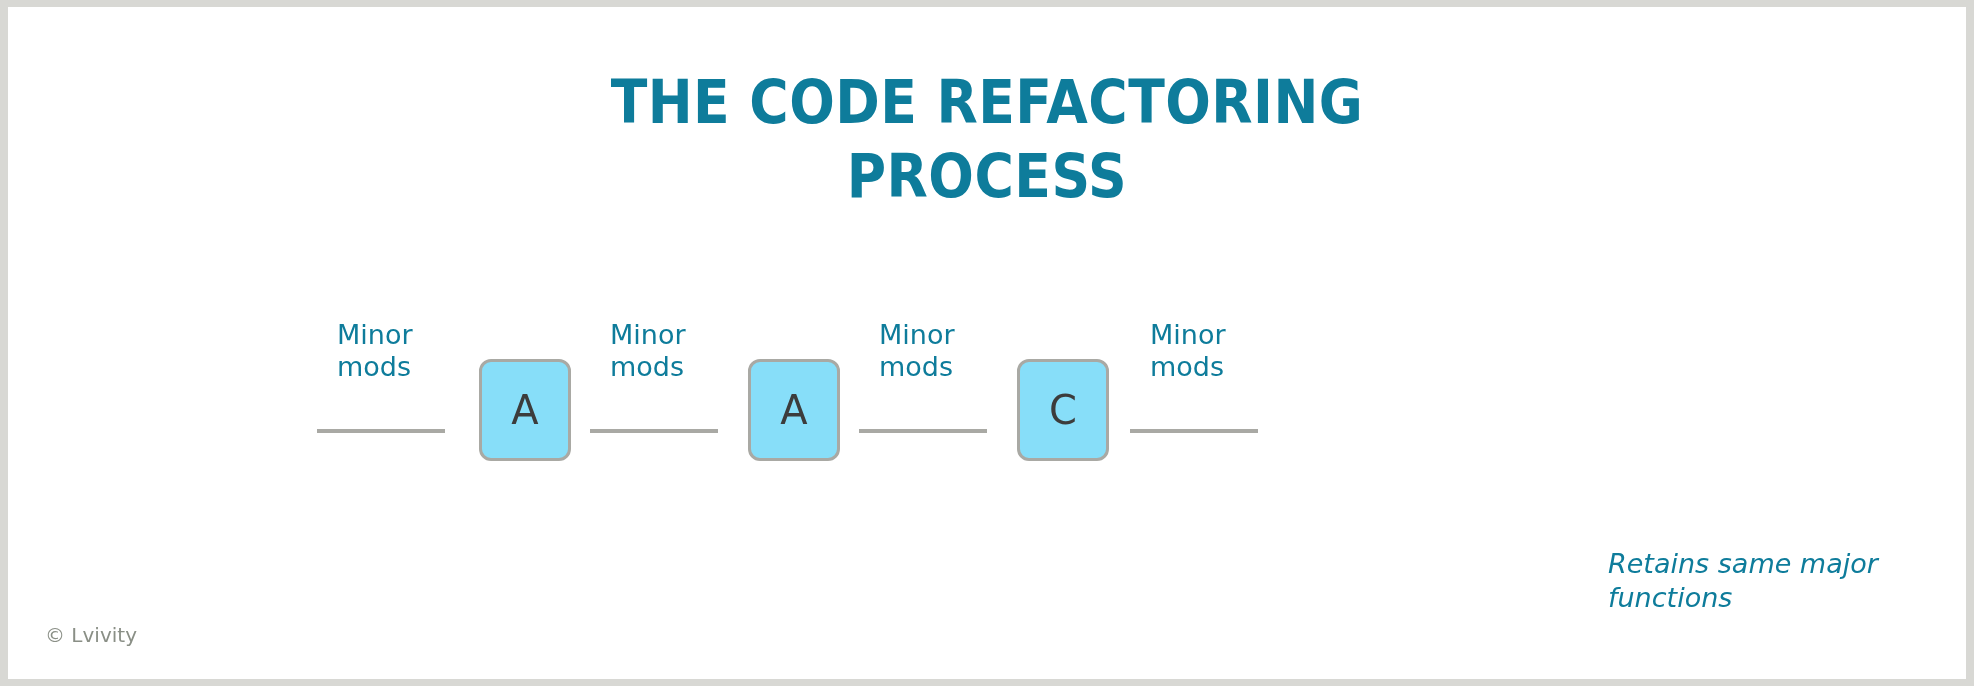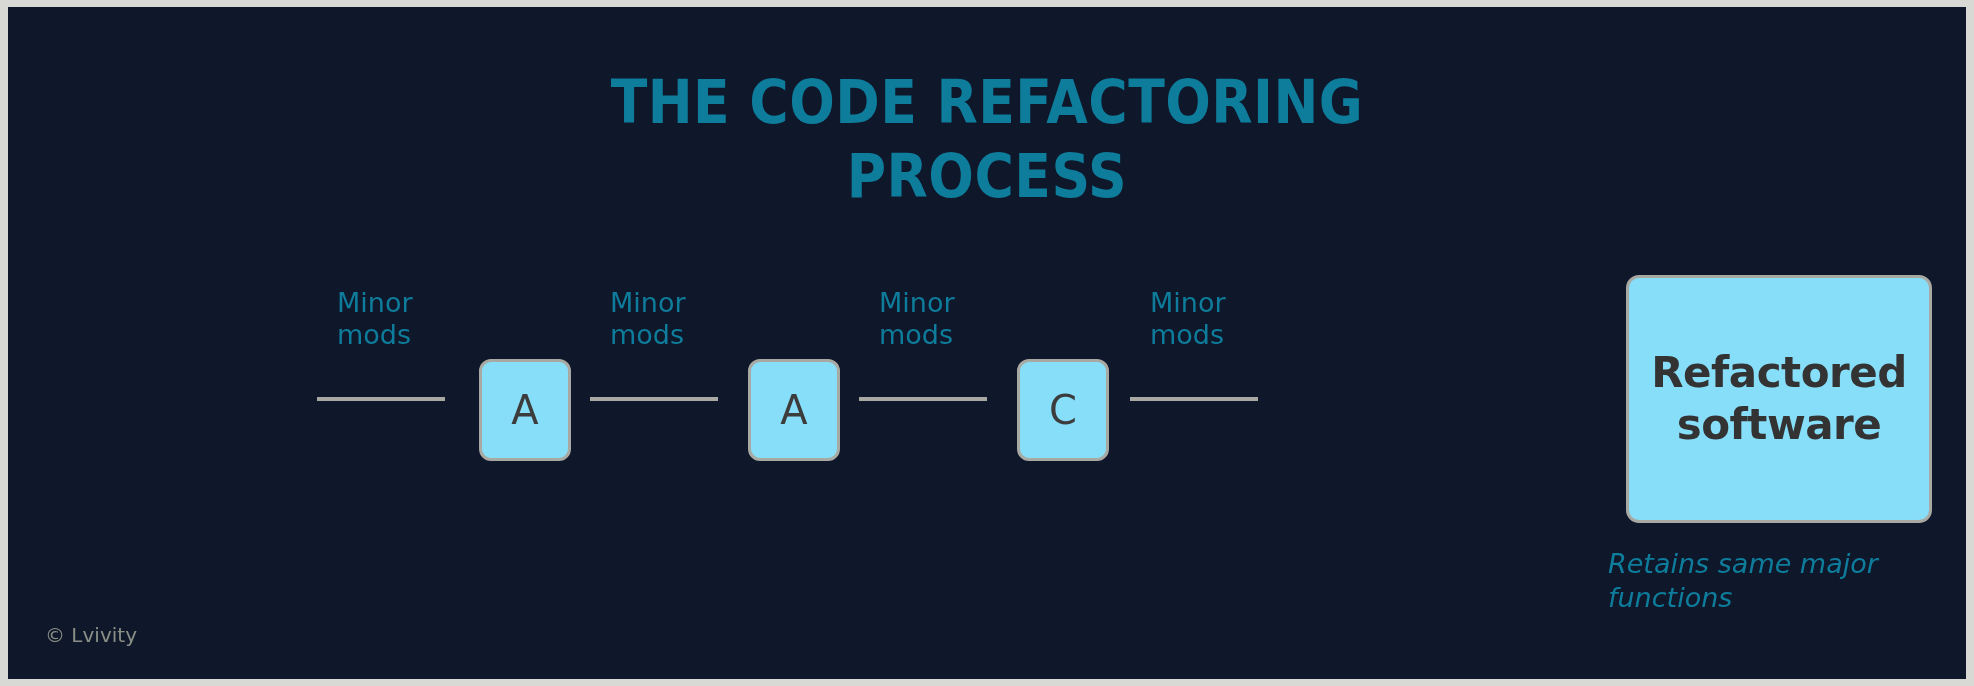--- a/index.html
+++ b/index.html
@@ -13,21 +13,21 @@
     font-family: "DejaVu Sans", sans-serif;
     overflow: hidden;
   }
 
   #canvas {
     position: absolute;
     left: 8px;
     top: 7px;
     width: 1958px;
     height: 672px;
-    background: #0f172a;
+    background: #ffffff;
     overflow: hidden;
   }
 
   
   #title {
     position: absolute;
     left: 0;
     top: 58px;
     width: 1958px;
     text-align: center;
@@ -88,21 +88,21 @@
     border-radius: 12px;
   }
 
   .node.small.s1 { left: 441px; }
   .node.small.s2 { left: 710px; }
   .node.small.s3 { left: 979px; }
 
   
   .connector {
     position: absolute;
-    top: 12px;
+    top: 44px;
     width: 156px;
     height: 130px;
   }
 
   .connector .clabel {
     color: #0e7c9b;
     font-family: "DejaVu Sans", sans-serif;
     font-size: 27px;
     line-height: 32px;
     font-weight: normal;
@@ -189,24 +189,20 @@
     <div class="node small s3">
       <span>C</span>
     </div>
 
     <div class="connector c4">
       <div class="clabel">Minor
 mods</div>
       <div class="cline"></div>
     </div>
 
-    <div class="node big end">
-      <span>Refactored
-software</span>
-    </div>
 
   </div>
 
   <div id="caption">Retains same major
 functions</div>
 
   <div id="credit">© Lvivity</div>
 
 </div>
 

